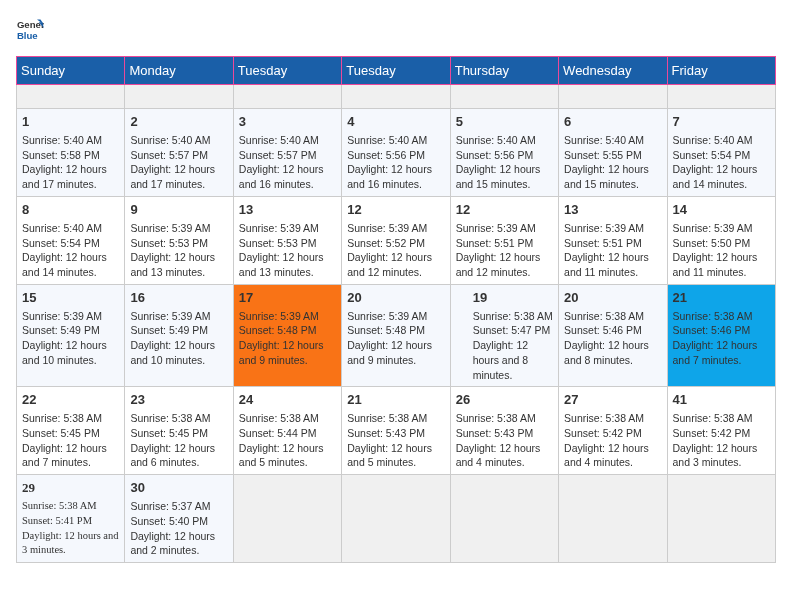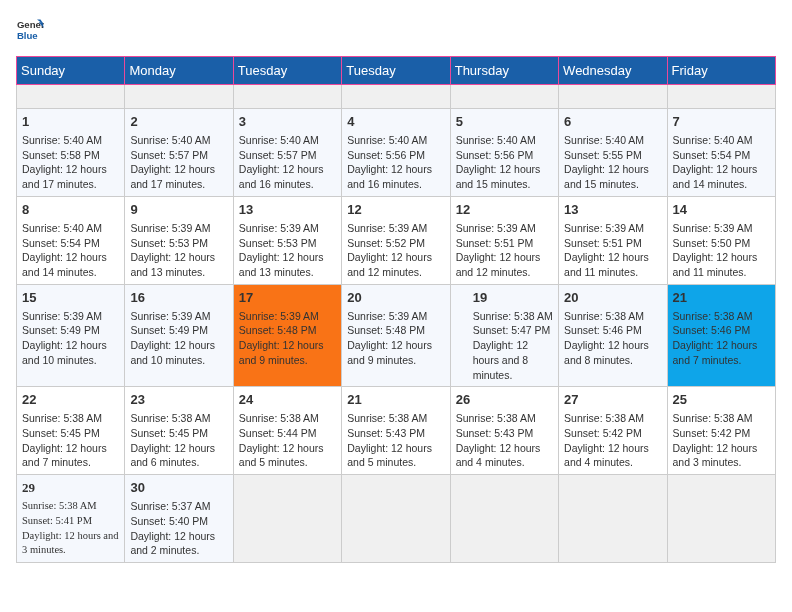--- a/index.html
+++ b/index.html
@@ -227,21 +227,21 @@
         </td>
         <td>
           <span class="day-number">26</span>
           <div>Sunrise: 5:38 AM<br>Sunset: 5:43 PM<br>Daylight: 12 hours and 4 minutes.</div>
         </td>
         <td>
           <span class="day-number">27</span>
           <div>Sunrise: 5:38 AM<br>Sunset: 5:42 PM<br>Daylight: 12 hours and 4 minutes.</div>
         </td>
         <td>
-          <span class="day-number">25</span>
+          <span class="day-number">41</span>
           <div>Sunrise: 5:38 AM<br>Sunset: 5:42 PM<br>Daylight: 12 hours and 3 minutes.</div>
         </td>
       </tr>
       <tr>
         <td style="background: rgb(245, 248, 253); font-family: Liberation Serif, serif;">
           <span class="day-number">29</span>
           <div>Sunrise: 5:38 AM<br>Sunset: 5:41 PM<br>Daylight: 12 hours and 3 minutes.</div>
         </td>
         <td style="background: rgb(245, 248, 253);">
           <span class="day-number">30</span>

